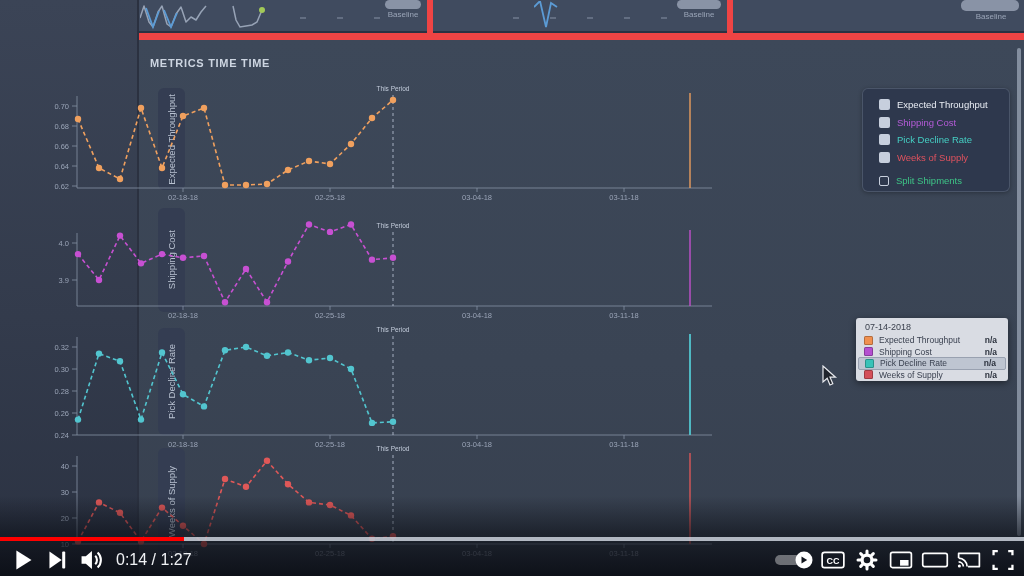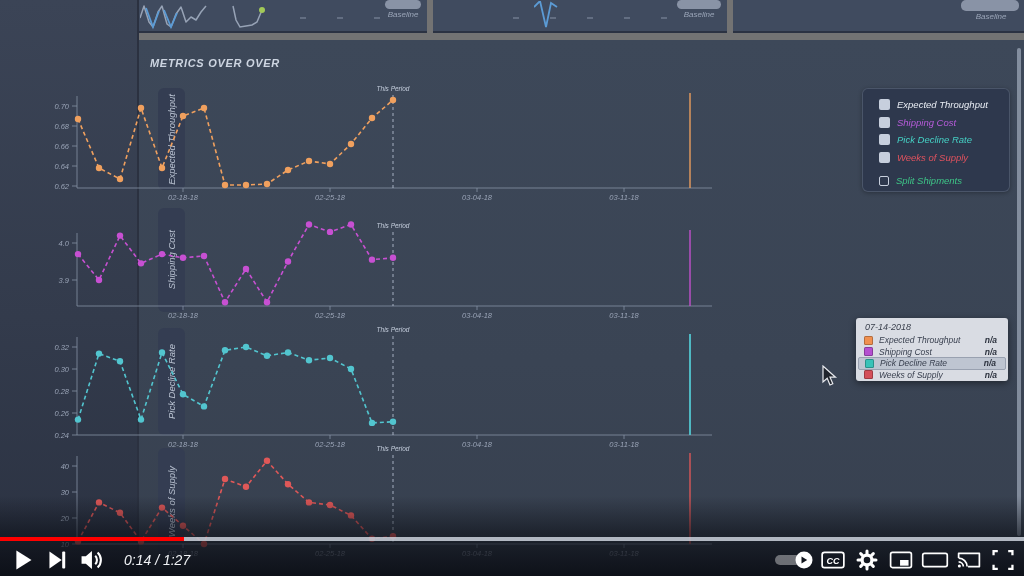--- a/index.html
+++ b/index.html
@@ -1,18 +1,18 @@
 <!DOCTYPE html>
 <html><head>
 <meta charset="utf-8">
 <style>
   html,body{margin:0;padding:0;background:#111;}
   *{box-sizing:border-box;}
   .stage{position:relative;width:1024px;height:576px;overflow:hidden;
-         background:#737373;font-family:"Liberation Sans",sans-serif;font-style:italic;}
+         background:#ef4444;font-family:"Liberation Sans",sans-serif;}
   svg text{font-family:"Liberation Sans",sans-serif;}
 
   
   .sidebar{position:absolute;left:0;top:0;width:137px;height:576px;
            background:linear-gradient(180deg,#3b4456 0%,#333b4c 55%,#2b3242 100%);}
   .side-divider{position:absolute;left:137px;top:0;width:2px;height:576px;background:#2b3140;}
   .topcard{position:absolute;top:0;height:33px;background:#404b5f;border-bottom:2px solid #2b3242;}
   .card-a{left:139px;width:288px;}
   .card-b{left:433px;width:294px;}
   .card-c{left:733px;width:291px;}
@@ -57,21 +57,21 @@
   
   .shade{position:absolute;left:0;bottom:0;width:1024px;height:80px;
          background:linear-gradient(180deg,rgba(10,13,20,0) 0%,rgba(10,13,20,.55) 45%,rgba(10,13,20,.92) 100%);
          pointer-events:none;}
   .progress{position:absolute;left:0;top:537px;width:1024px;height:4px;cursor:pointer;z-index:30;}
   .progress .buffer{position:absolute;left:0;top:0;height:4px;width:100%;background:rgba(216,223,232,.8);}
   .progress .played{position:absolute;left:0;top:0;height:4px;background:#f00;}
   .controls{position:absolute;left:0;top:544px;width:1024px;height:32px;z-index:31;
             display:flex;align-items:center;}
   .ctl{width:34px;height:32px;display:flex;align-items:center;justify-content:center;cursor:pointer;flex:none;}
-  .time{color:#f0f2f5;font-size:14px;margin-left:16px;white-space:nowrap;}
+  .time{color:#f0f2f5;font-size:16px;margin-left:8px;white-space:nowrap;}
   .right-ctls{margin-left:auto;display:flex;align-items:flex-end;padding-right:4px;}
   .ctl svg{display:block;}
 </style>
 </head>
 <body>
 
 <div class="stage">
 
   <div class="sidebar"></div>
   <div class="side-divider"></div>
@@ -103,21 +103,21 @@
     <span class="tickdash" style="left:191px"></span>
     <span class="tickdash" style="left:228px"></span>
   </div>
 
   <div class="topcard card-c">
     <div class="baseline-pill" style="left:228px;width:58px;height:11px;"></div>
     <div class="baseline-label" style="left:234px;width:48px;top:12px;">Baseline</div>
   </div>
 
   <div class="panel">
-    <div class="panel-title">METRICS OVER OVER</div>
+    <div class="panel-title">METRICS TIME TIME</div>
     <div id="tabs">
         <div class="chart-tab" style="top: 48px; height: 102px;">
           <span>Expected Throughput</span>
         </div>
         <div class="chart-tab" style="top: 168px; height: 104px;">
           <span>Shipping Cost</span>
         </div>
         <div class="chart-tab" style="top: 288px; height: 107px;">
           <span>Pick Decline Rate</span>
         </div>

